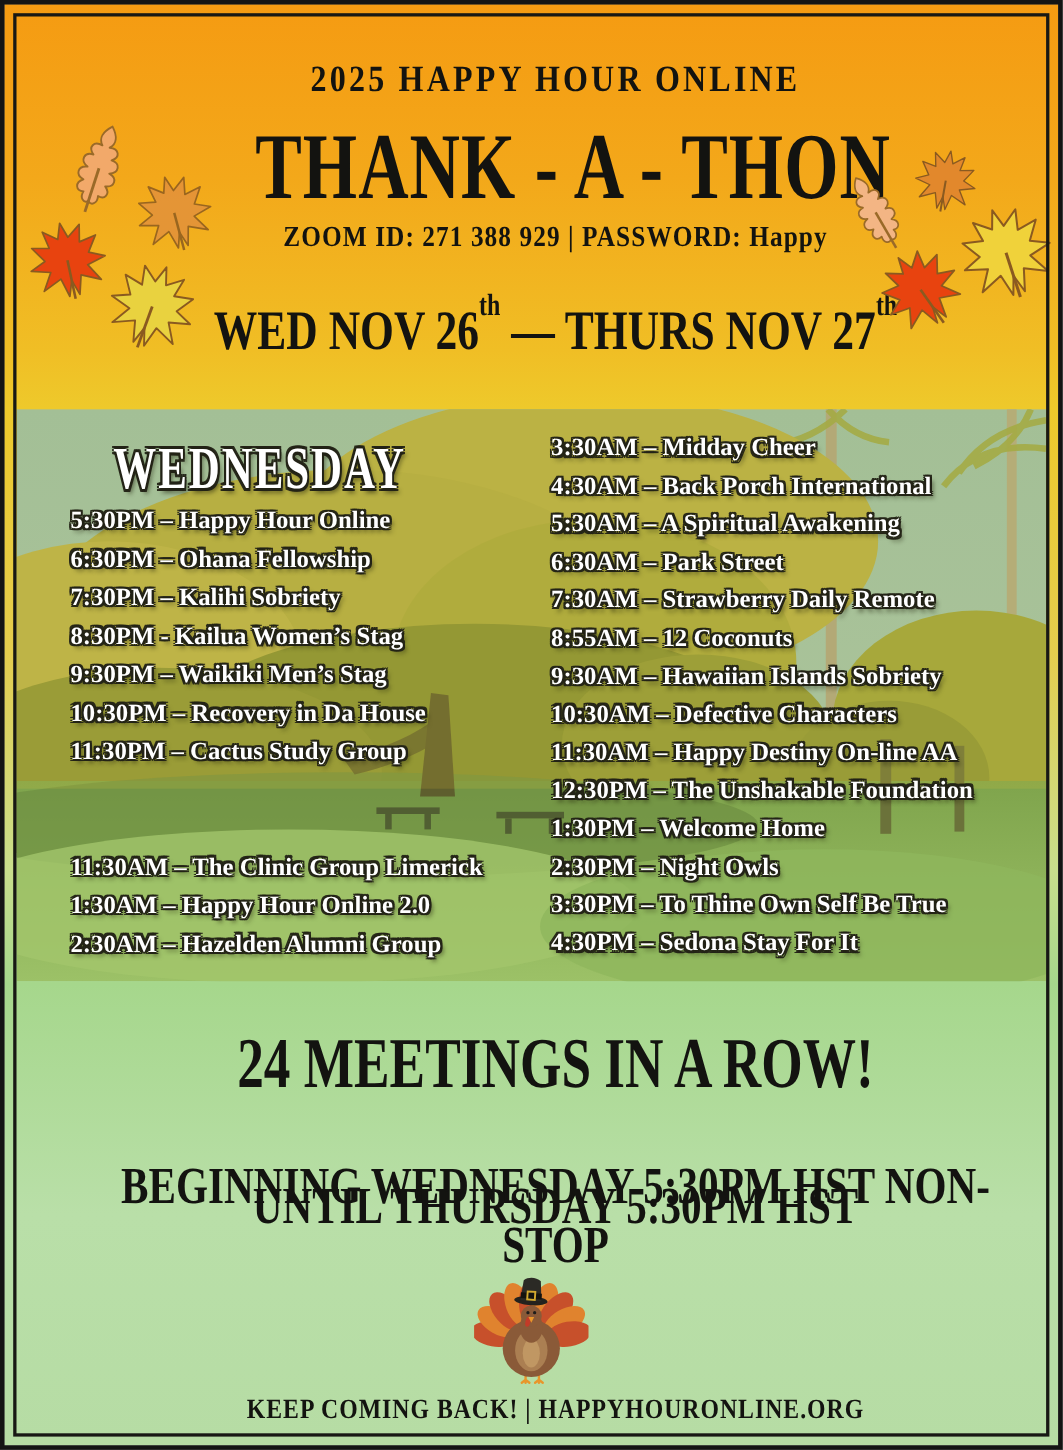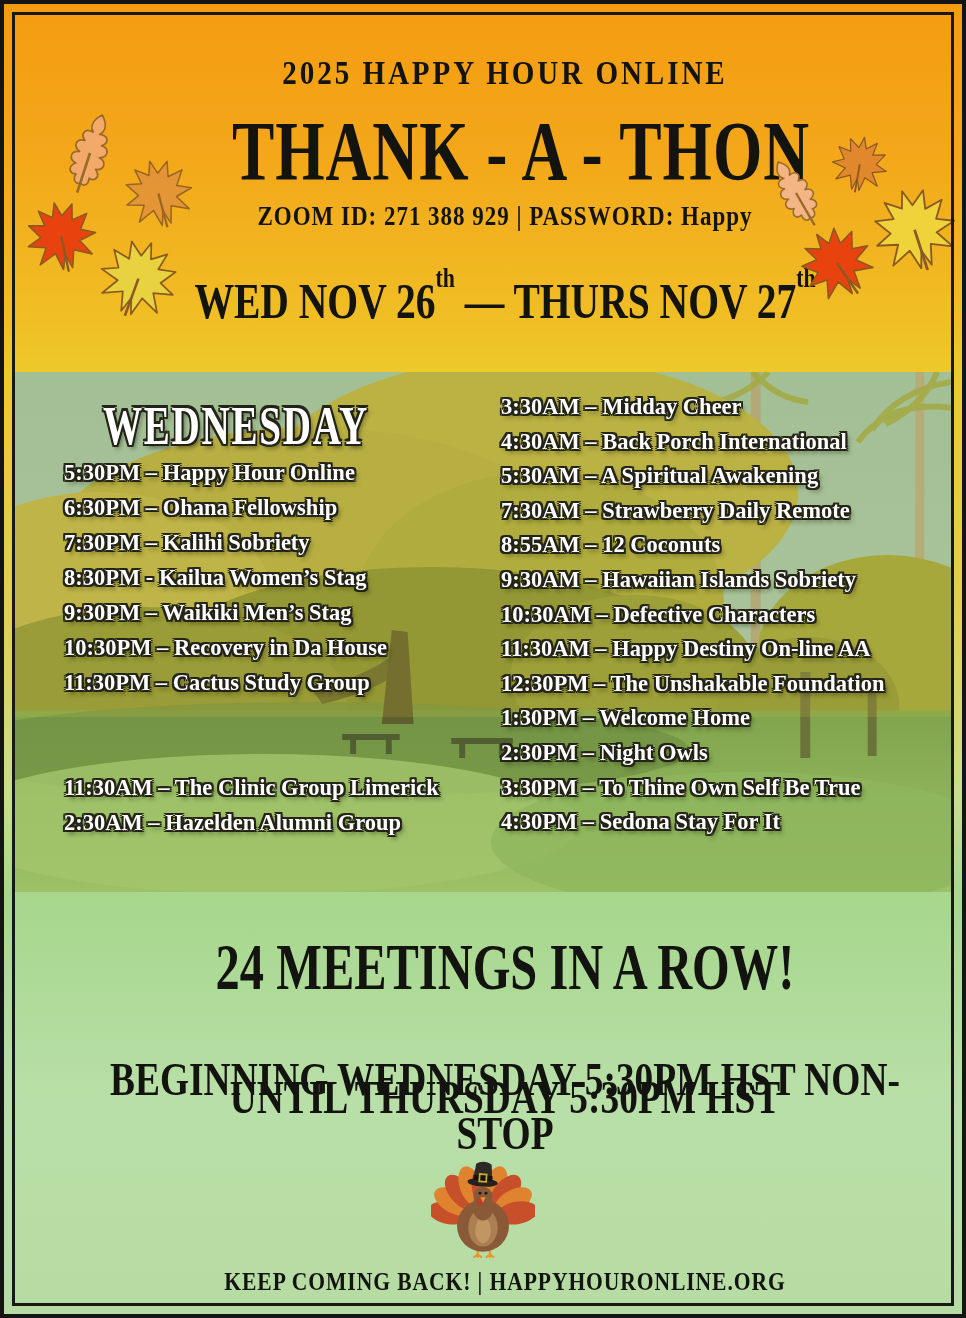--- a/index.html
+++ b/index.html
@@ -172,27 +172,29 @@
     <div>5:30PM – Happy Hour Online</div>
     <div>6:30PM – Ohana Fellowship</div>
     <div>7:30PM – Kalihi Sobriety</div>
     <div>8:30PM - Kailua Women’s Stag</div>
     <div>9:30PM – Waikiki Men’s Stag</div>
     <div>10:30PM – Recovery in Da House</div>
     <div>11:30PM – Cactus Study Group</div>
   </div>
   <div class="sched list thu-list">
     <div>11:30AM – The Clinic Group Limerick</div>
+    <div>1:30AM – Happy Hour Online 2.0</div>
     <div>2:30AM – Hazelden Alumni Group</div>
   </div>
 
   <div class="sched list right-list">
     <div>3:30AM – Midday Cheer</div>
     <div>4:30AM – Back Porch International</div>
     <div>5:30AM – A Spiritual Awakening</div>
+    <div>6:30AM – Park Street</div>
     <div>7:30AM – Strawberry Daily Remote</div>
     <div>8:55AM – 12 Coconuts</div>
     <div>9:30AM – Hawaiian Islands Sobriety</div>
     <div>10:30AM – Defective Characters</div>
     <div>11:30AM – Happy Destiny On-line AA</div>
     <div>12:30PM – The Unshakable Foundation</div>
     <div>1:30PM – Welcome Home</div>
     <div>2:30PM – Night Owls</div>
     <div>3:30PM – To Thine Own Self Be True</div>
     <div>4:30PM – Sedona Stay For It</div>

